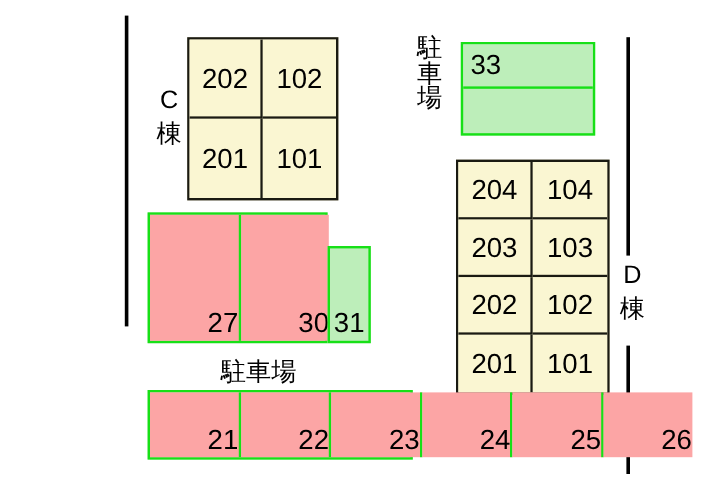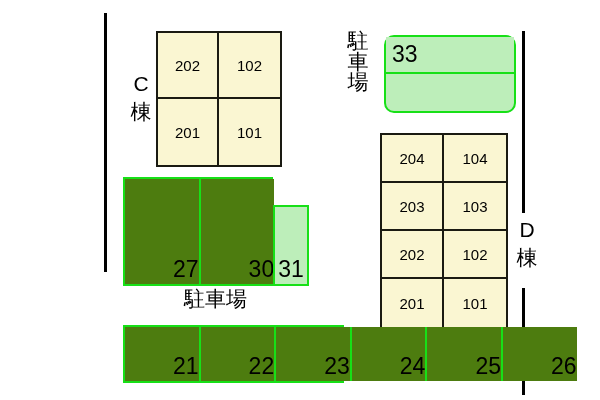--- a/index.html
+++ b/index.html
@@ -32,34 +32,34 @@
     background: #faf6d2;
   }
   .bldg-cell {
     box-sizing: border-box;
     background: #faf6d2;
     border-right: 2px solid #1a1a12;
     border-bottom: 2px solid #1a1a12;
     display: flex;
     align-items: center;
     justify-content: center;
-    font-size: 15px;
+    font-size: 23px;
     color: #000000;
     letter-spacing: 0px;
   }
   .bldg-cell.last-col { border-right: none; }
   .bldg-cell.last-row { border-bottom: none; }
 
   .park-block {
     border: 2px solid #17e017;
     background: #bdeeba;
   }
   .park-cell {
     box-sizing: border-box;
-    background: #4d7c0f;
+    background: #fca5a5;
     border-right: 2px solid #17e017;
     display: flex;
     align-items: flex-end;
     justify-content: center;
     font-size: 23px;
     color: #000000;
     padding-bottom: 1px;
     padding-left: 48px;
   }
   .park-cell.last-col { border-right: none; }
@@ -138,21 +138,21 @@
     <div class="bldg-cell last-row">201</div>
     <div class="bldg-cell last-col last-row">101</div>
   </div>
 
   <div class="label-vert lbl-parking-v" style="left:345px; top:31px; width:26px;">
     <span>駐</span>
     <span>車</span>
     <span>場</span>
   </div>
 
-  <div class="block park-block" style="left:384px; top:35px; width:132px; height:78px; grid-template-columns:1fr; grid-template-rows:1fr 1fr;border-radius:10px;">
+  <div class="block park-block" style="left:384px; top:35px; width:112px; height:78px; grid-template-columns:1fr; grid-template-rows:1fr 1fr;">
     <div class="park-rowcell">33</div>
   </div>
 
   <div class="block bldg-block" style="left:380px; top:133px; width:128px; height:196px; grid-template-columns:1fr 1fr; grid-template-rows:1fr 1fr 1fr 1fr;">
     <div class="bldg-cell">204</div>
     <div class="bldg-cell last-col">104</div>
     <div class="bldg-cell">203</div>
     <div class="bldg-cell last-col">103</div>
     <div class="bldg-cell">202</div>
     <div class="bldg-cell last-col">102</div>
@@ -165,21 +165,21 @@
     <span>棟</span>
   </div>
 
   <div class="block park-block" style="left:123px; top:177px; width:150px; height:109px; grid-template-columns:repeat(4, 1fr); grid-template-rows:1fr;">
     <div class="park-cell">27</div>
     <div class="park-cell last-col">30</div>
   </div>
 
   <div class="park-single" style="left:273px; top:205px; width:36px; height:81px;">31</div>
 
-  <div class="label lbl-parking-h" style="left:184px; top:285px;">駐車場</div>
+  <div class="label lbl-parking-h" style="left:184px; top:296px;">駐車場</div>
 
   <div class="block park-block" style="left:123px; top:325px; width:221px; height:58px; grid-template-columns:repeat(6, 1fr); grid-template-rows:1fr;">
     <div class="park-cell">21</div>
     <div class="park-cell">22</div>
     <div class="park-cell">23</div>
     <div class="park-cell">24</div>
     <div class="park-cell">25</div>
     <div class="park-cell last-col">26</div>
   </div>
 

